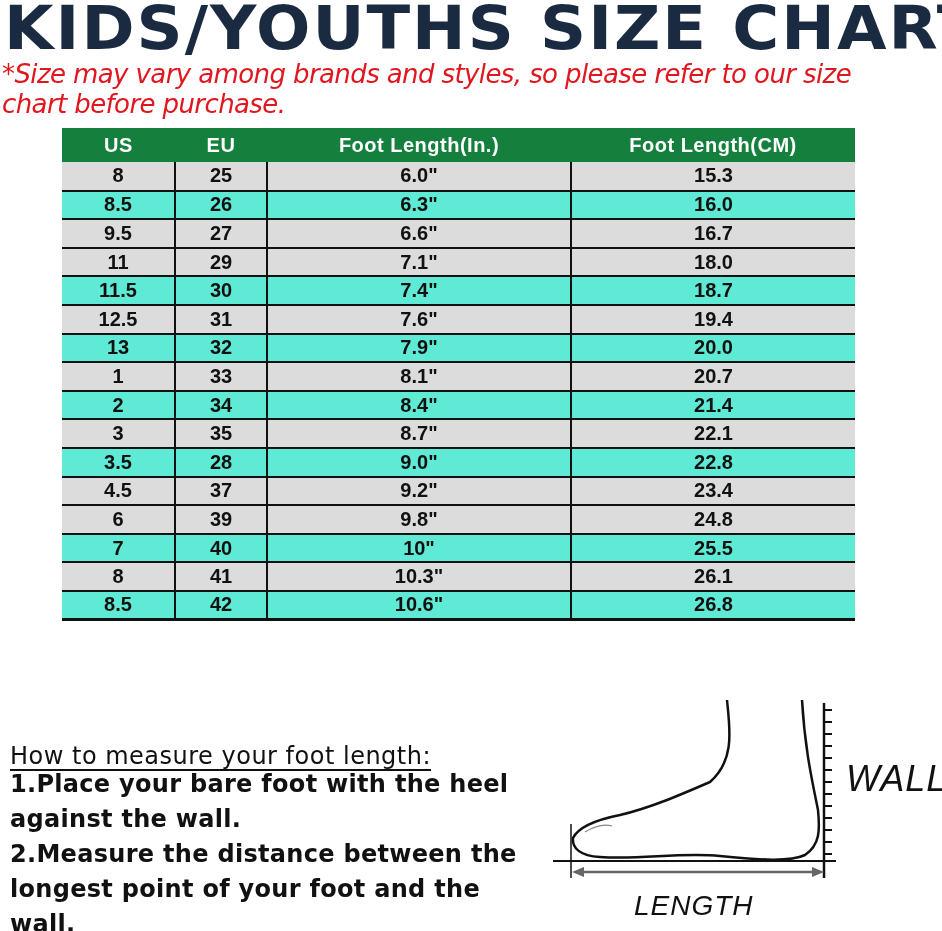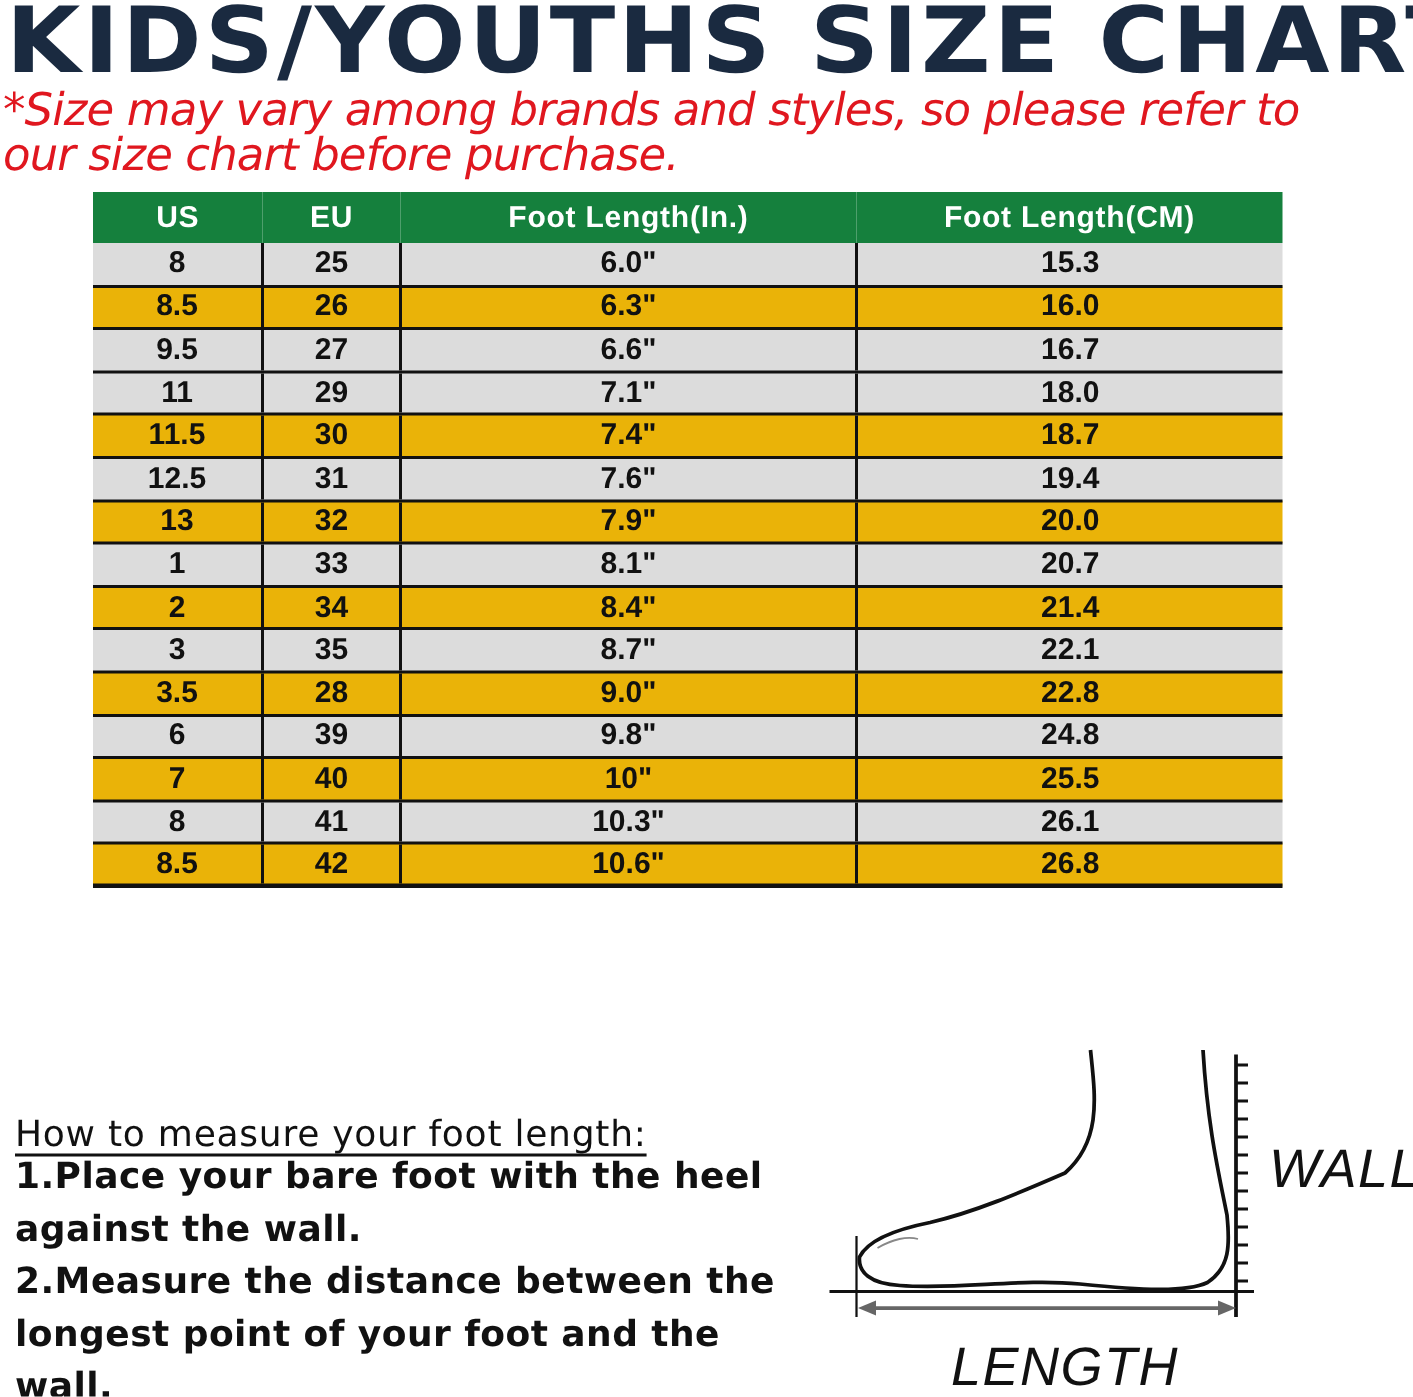--- a/index.html
+++ b/index.html
@@ -9,40 +9,40 @@
   .title {
     position: absolute; left: 4px; top: -6px; width: 936px;
     font-family: "DejaVu Sans", sans-serif; font-weight: bold;
     font-size: 64px; letter-spacing: 2px; line-height: 72px;
     color: #1a2a40; white-space: nowrap;
     transform: scaleY(0.95); transform-origin: left top;
   }
   .note {
     position: absolute; left: 2px; top: 59px; width: 900px;
     font-family: "DejaVu Sans", sans-serif; font-style: italic;
-    font-size: 30px; line-height: 30px; color: #e0171f;
+    font-size: 26px; line-height: 30px; color: #e0171f;
     letter-spacing: -0.6px;
   }
 
   table.size {
     position: absolute; left: 62px; top: 128px; width: 793px;
     border-collapse: collapse; table-layout: fixed;
     font-family: "Liberation Sans", sans-serif; font-weight: bold;
   }
   table.size th {
     background: #15803d; color: #ffffff; font-size: 20px;
     height: 34px; text-align: center; letter-spacing: 0.5px;
   }
   table.size td {
     height: 28.6px; text-align: center; font-size: 20px; color: #111;
     border-left: 2px solid #111; border-bottom: 2px solid #111;
   }
   table.size td:first-child { border-left: none; }
   table.size tr.shade td { background: #dcdcdc; }
-  table.size tr.plain td { background: #eab308; text-align: center; }
+  table.size tr.plain td { background: #5eead4; text-align: center; }
   table.size tr:last-child td { border-bottom: 3px solid #111; }
 
   .measure-title {
     position: absolute; left: 10px; top: 698px;
     font-family: "DejaVu Sans", sans-serif; font-size: 24px;
     color: #111; text-decoration: underline; text-underline-offset: 5px;
     letter-spacing: 0.5px;
     margin-top: 44px;
   }
   .steps {
@@ -54,21 +54,21 @@
 
   .diagram { position: absolute; left: 548px; top: 695px; width: 394px; height: 236px; }
   .wall-label {
     position: absolute; left: 846px; top: 758px;
     font-family: "Liberation Sans", sans-serif; font-style: italic;
     font-size: 36px; color: #111; letter-spacing: 1px;
   }
   .length-label {
     position: absolute; left: 634px; top: 890px;
     font-family: "Liberation Sans", sans-serif; font-style: italic;
-    font-size: 36px; color: #111; letter-spacing: 1px;
+    font-size: 28px; color: #111; letter-spacing: 1px;
   }
 </style>
 </head>
 <body>
 
 <div class="title">KIDS/YOUTHS SIZE CHART</div>
 <div class="note">*Size may vary among brands and styles, so please refer to our size chart before purchase.</div>
 
 <table class="size">
   <colgroup>
@@ -146,20 +146,26 @@
         <td>8.7"</td>
         <td>22.1</td>
       </tr>
       <tr class="plain">
         <td>3.5</td>
         <td>28</td>
         <td>9.0"</td>
         <td>22.8</td>
       </tr>
       <tr class="shade">
+        <td>4.5</td>
+        <td>37</td>
+        <td>9.2"</td>
+        <td>23.4</td>
+      </tr>
+      <tr class="shade">
         <td>6</td>
         <td>39</td>
         <td>9.8"</td>
         <td>24.8</td>
       </tr>
       <tr class="plain">
         <td>7</td>
         <td>40</td>
         <td>10"</td>
         <td>25.5</td>

